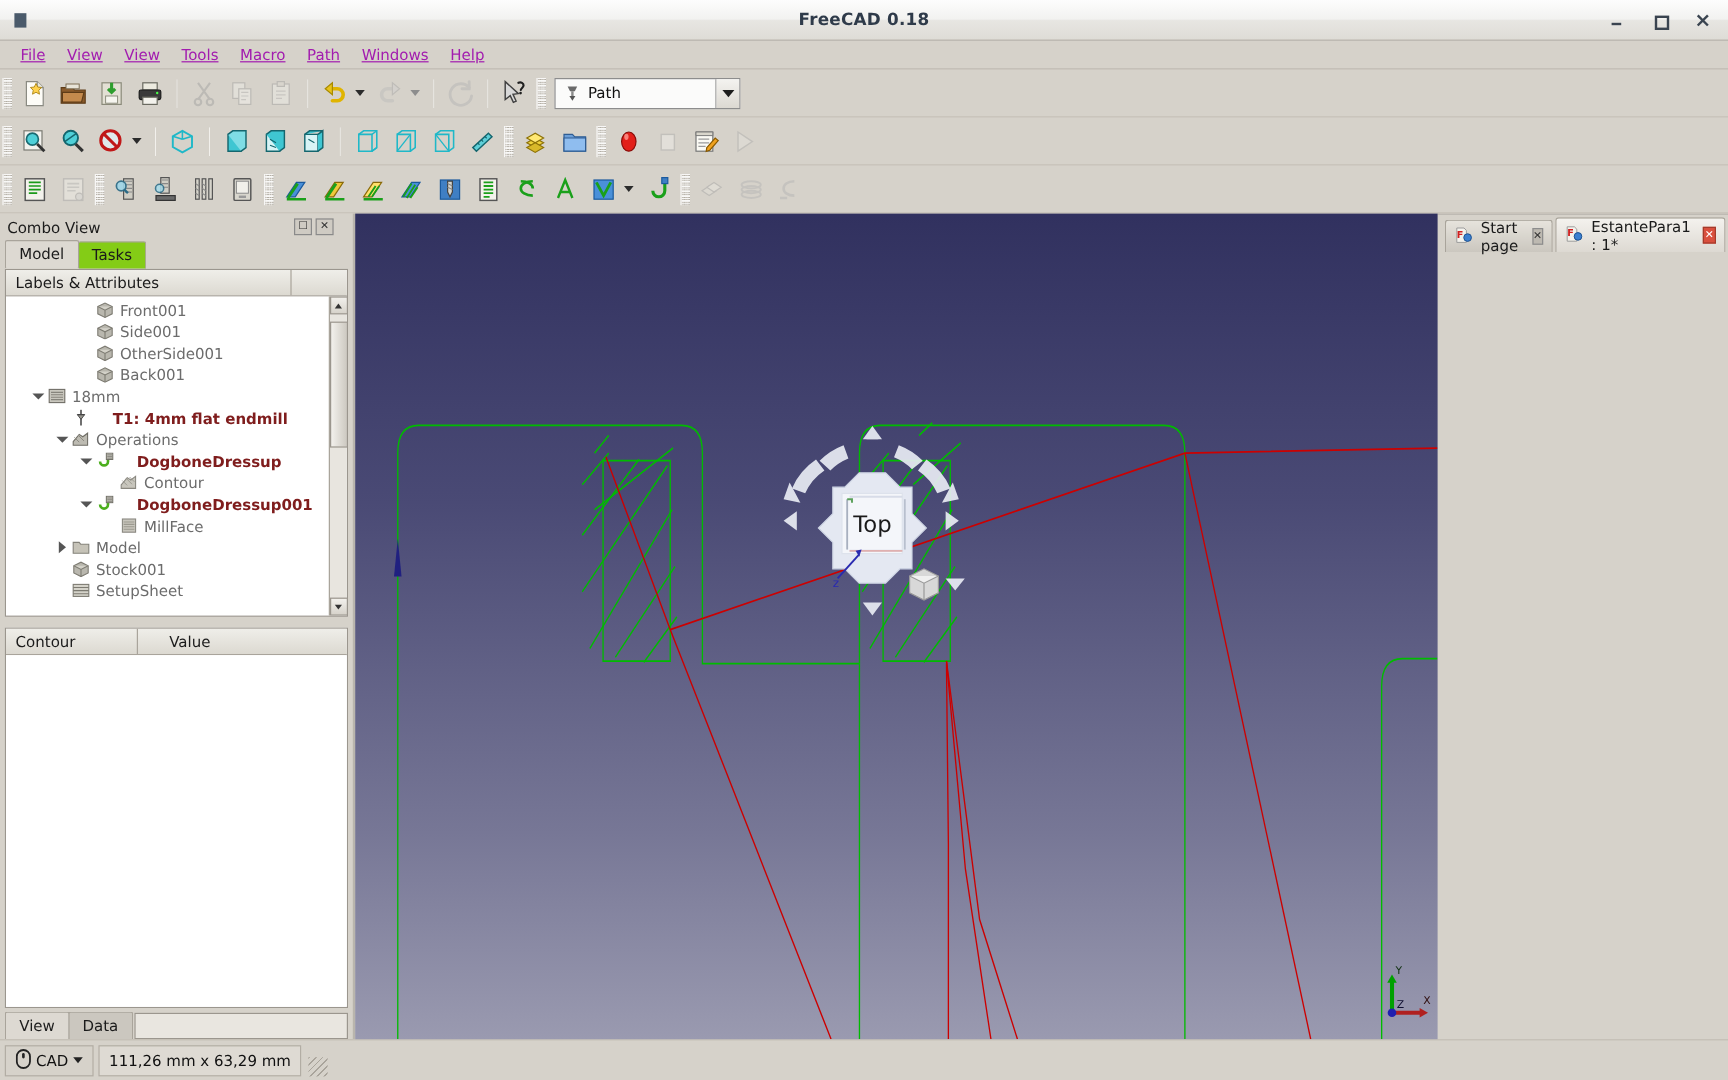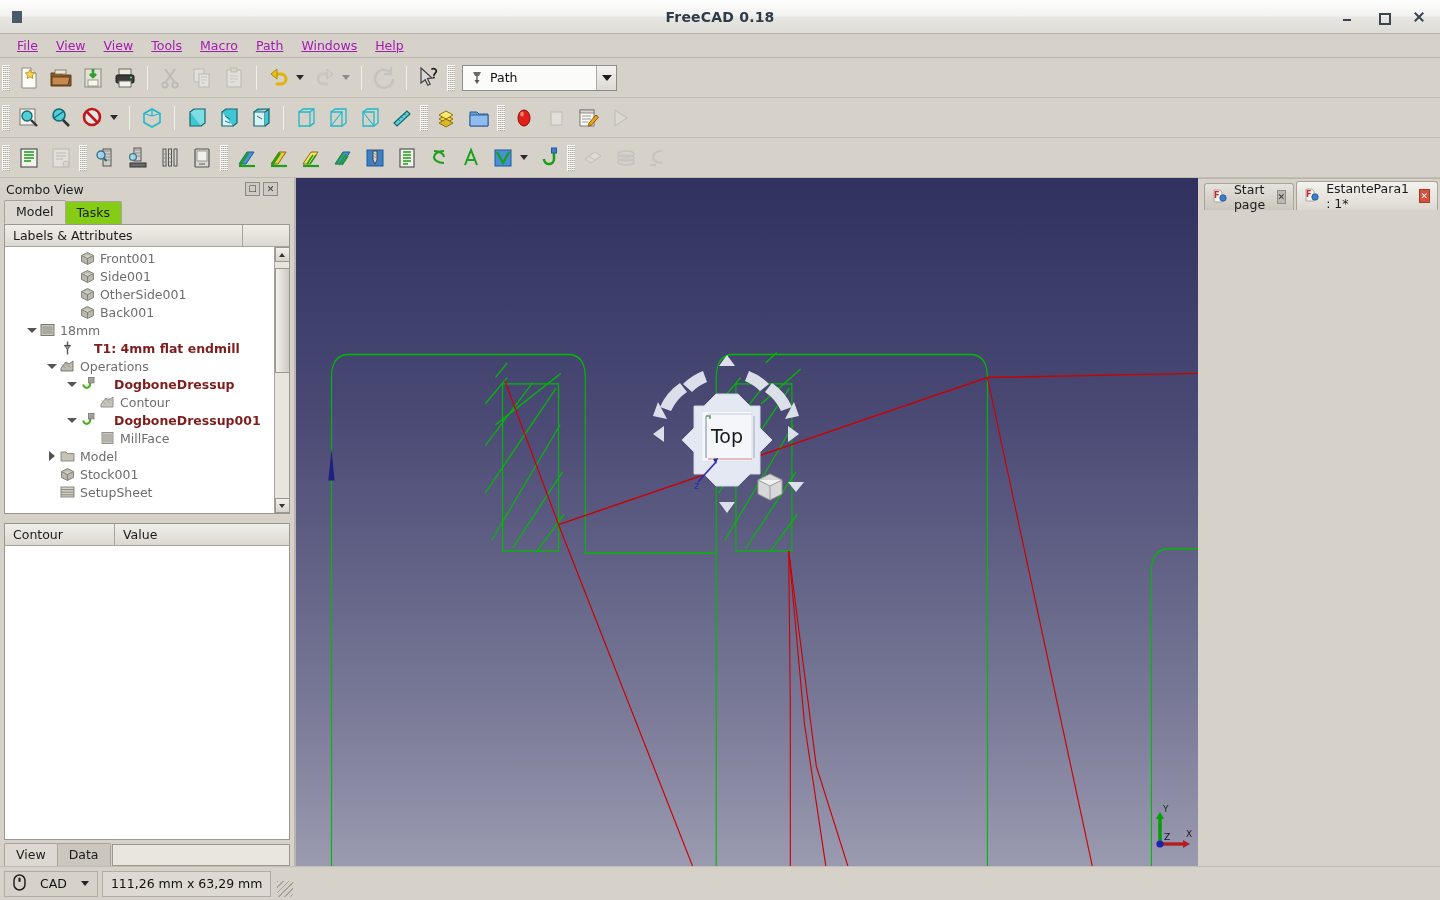--- a/index.html
+++ b/index.html
@@ -213,21 +213,21 @@
     display: flex; flex-direction: column; min-height: 0;
   }
   .prop-header { height: 22px; flex:0 0 22px; display: flex;
     background: linear-gradient(to bottom,#efeee9,#dcd9d1);
     border-bottom: 1px solid #a9a49b; }
   .prop-header .pcell {
     font-size: 12.5px; color:#1b1b1b; padding: 0 8px; display:flex;align-items:center;
     border-right: 1px solid #a9a49b;
   }
   .prop-header .pcell.c1 { width: 110px; }
-  .prop-header .pcell.c2 { flex: 1; border-right: none; }
+  .prop-header .pcell.c2 { flex: 1; border-right: none; margin-left: 18px; }
   .prop-body { flex: 1 1 auto; background: #fff; }
 
   .viewdata-tabs { display: flex; align-items: flex-end; height: 26px; padding: 3px 4px 0; }
   .vtab {
     padding: 3px 11px 4px; font-size: 12.5px; cursor: pointer;
     border: 1px solid #a9a49b; border-bottom: none; background: #cbc7bf;
     margin-right: -1px; border-radius: 2px 2px 0 0; color:#1b1b1b;
   }
   .vtab.active { background: #ddd9d2; }
   .vtab-fill { flex: 1; border: 1px solid #9b968e; height: 22px; background:#e9e6e0; margin-left: 2px;}
@@ -270,21 +270,21 @@
     height: 34px; flex: 0 0 34px; background: #d6d2ca;
     display: flex; align-items: center; padding: 0 4px; gap: 4px;
     border-top: 1px solid #c2bdb4;
   }
   .status-msg {
     flex: 1 1 auto; height: 26px; display: flex; align-items: center;
     padding: 0 6px; font-size: 12.5px; color: #111;
     border: 1px solid #b2ada4; background: #d6d2ca;
   }
   .status-cell {
-    height: 26px; display: flex; align-items: center; gap: 14px;
+    height: 26px; display: flex; align-items: center; gap: 4px;
     padding: 0 8px; font-size: 12.5px; color:#111;
     border: 1px solid #b2ada4; background: #d6d2ca; cursor: pointer;
   }
   .status-cell.dim { background: #dedad3; cursor: default; }
   .grip-corner {
     width: 16px; height: 16px; margin-left: 2px; align-self: flex-end; margin-bottom: 3px;
     background-image: repeating-linear-gradient(135deg, #a9a49b 0 1px, transparent 1px 4px);
   }
 </style>
 </head>

